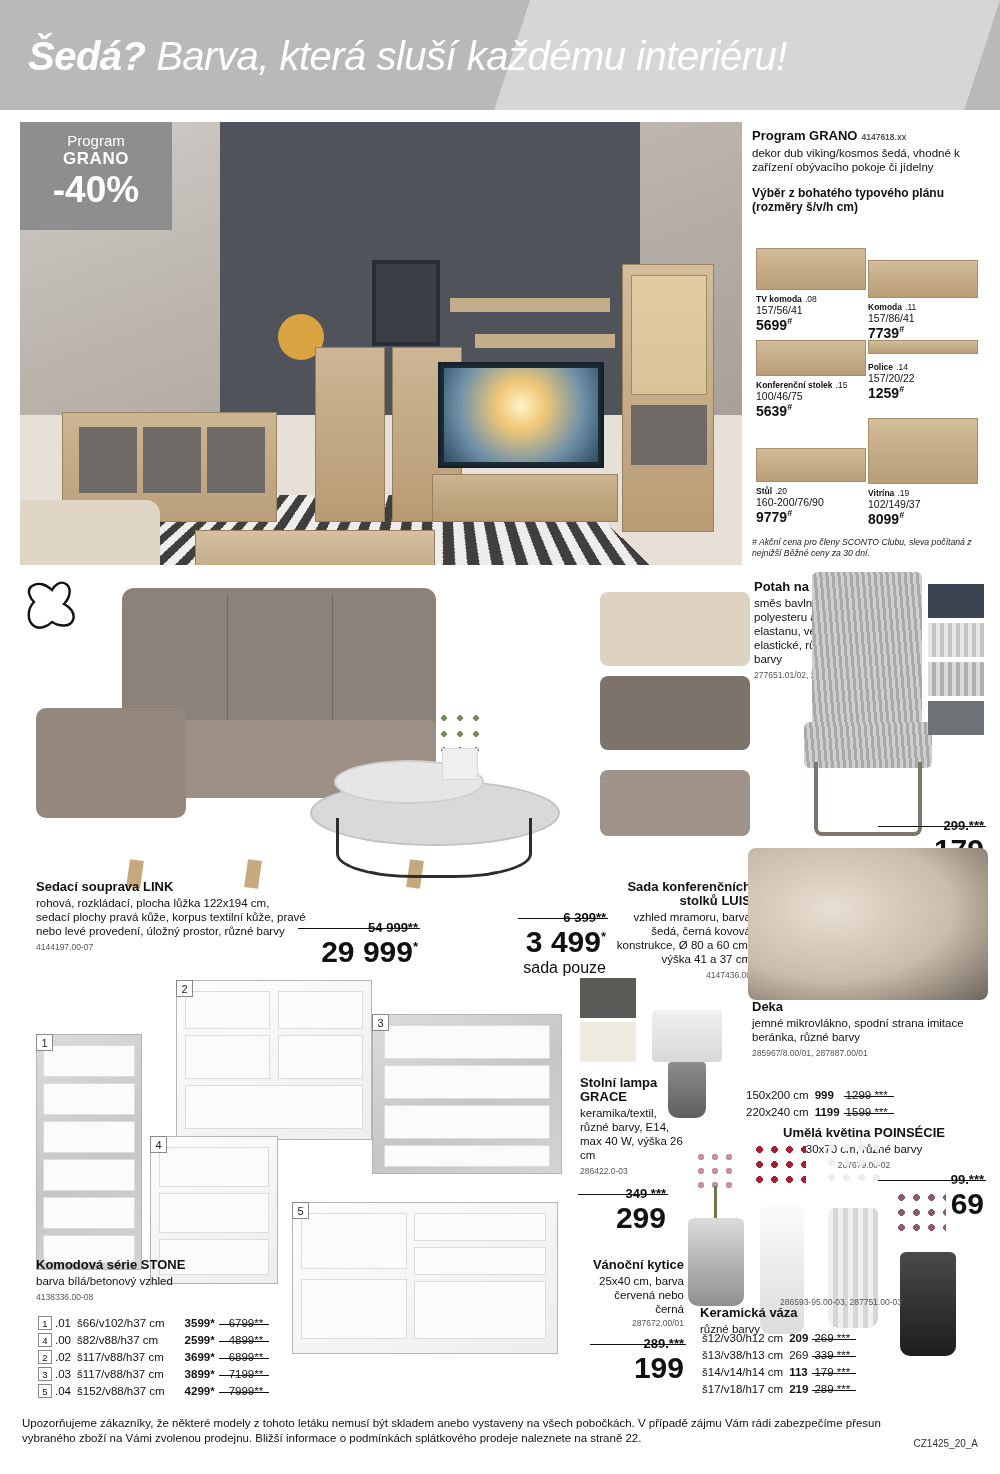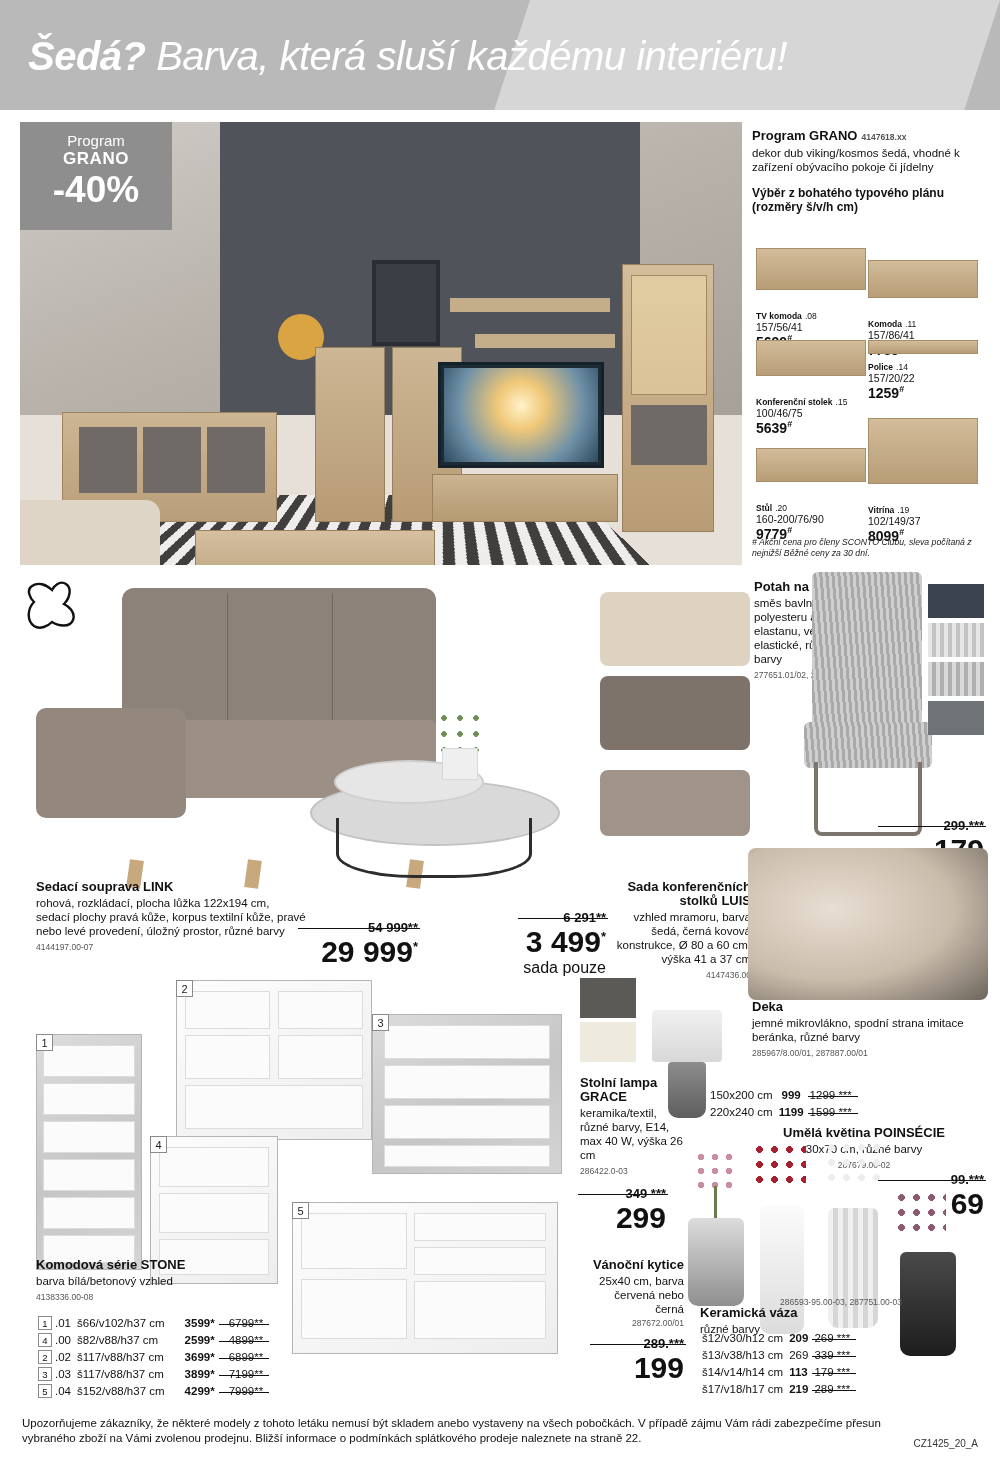--- a/index.html
+++ b/index.html
@@ -134,21 +134,21 @@
   .grano h3 { margin:0 0 3px 0; font-size:13px; }
   .grano p { margin:0; font-size:11.5px; line-height:14px; }
   .grano .code { font-size:8.5px; color:#555; display:inline-block; margin-left:4px;}
   .grano .sub { margin-top:12px; font-size:12px; font-weight:bold; line-height:14px;}
 
   .gcell { position:absolute; width:110px; }
   .gcell .thumb {
     background:linear-gradient(180deg,#d2bc99,#b89d77);
     border:1px solid #a78f6c;
   }
-  .gcell .nm { font-size:11px; font-weight:bold; margin-top:19px; }
+  .gcell .nm { font-size:11px; font-weight:bold; margin-top:2px; }
   .gcell .nm span { font-weight:normal; font-size:8.5px; }
   .gcell .dim { font-size:10.5px; }
   .gcell .pr { font-size:14px; font-weight:bold; }
   .gcell .pr sup { font-size:9px; }
   .note {
     position:absolute; left:752px; top:537px; width:236px;
     font-size:8.7px; font-style:italic; line-height:11px; color:#222;
   }
   .leather-icon { position:absolute; left:24px; top:580px; width:52px; height:54px;}
   .sofa-main {
@@ -418,21 +418,21 @@
     <div class="price-old strike">54 999**</div>
     <div class="price-big"><span>29 999</span><sup>*</sup></div>
   </div>
 
   <div class="txtblk" style="left:605px; top:880px; width:146px; text-align:right;">
     <h4>Sada konferenčních stolků LUIS</h4>
     <div>vzhled mramoru, barva šedá, černá kovová konstrukce, Ø 80 a 60 cm, výška 41 a 37 cm</div>
     <div class="code-s" style="margin-top:2px">4147436.00</div>
   </div>
   <div style="position:absolute; left:520px; top:910px; width:86px; text-align:right;">
-    <div class="price-old strike">6 291**</div>
+    <div class="price-old strike">6 399**</div>
     <div class="price-big"><span>3 499</span><sup>*</sup></div>
     <div style="font-size:16px">sada pouze</div>
   </div>
 
   <div class="txtblk" style="left:754px; top:580px; width:110px;">
     <h4>Potah na židle</h4>
     <div>směs bavlny, polyesteru a elastanu, velice elastické, různé barvy</div>
     <div class="code-s" style="margin-top:2px">277651.01/02, 280041.00/01</div>
   </div>
   <div class="chair" style="left:800px; top:572px;">
@@ -450,21 +450,21 @@
     <div class="price-old strike">299.***</div>
     <div class="price-big">179</div>
   </div>
 
   <div class="blanket"></div>
   <div class="txtblk" style="left:752px; top:1000px; width:236px;">
     <h4>Deka</h4>
     <div>jemné mikrovlákno, spodní strana imitace beránka, různé barvy</div>
     <div class="code-s" style="margin-top:2px">285967/8.00/01, 287887.00/01</div>
   </div>
-  <table class="tbl" style="position:absolute; left:708px; top:1086px;text-align:center;">
+  <table class="tbl" style="position:absolute; left:744px; top:1086px;">
     <tbody>
         <tr>
       <td>150x200 cm</td>
       <td style="font-weight:bold">999</td>
       <td class="strike">1299 ***</td>
     </tr>
     <tr>
       <td>220x240 cm</td>
       <td style="font-weight:bold">1199</td>
       <td class="strike">1599 ***</td>

